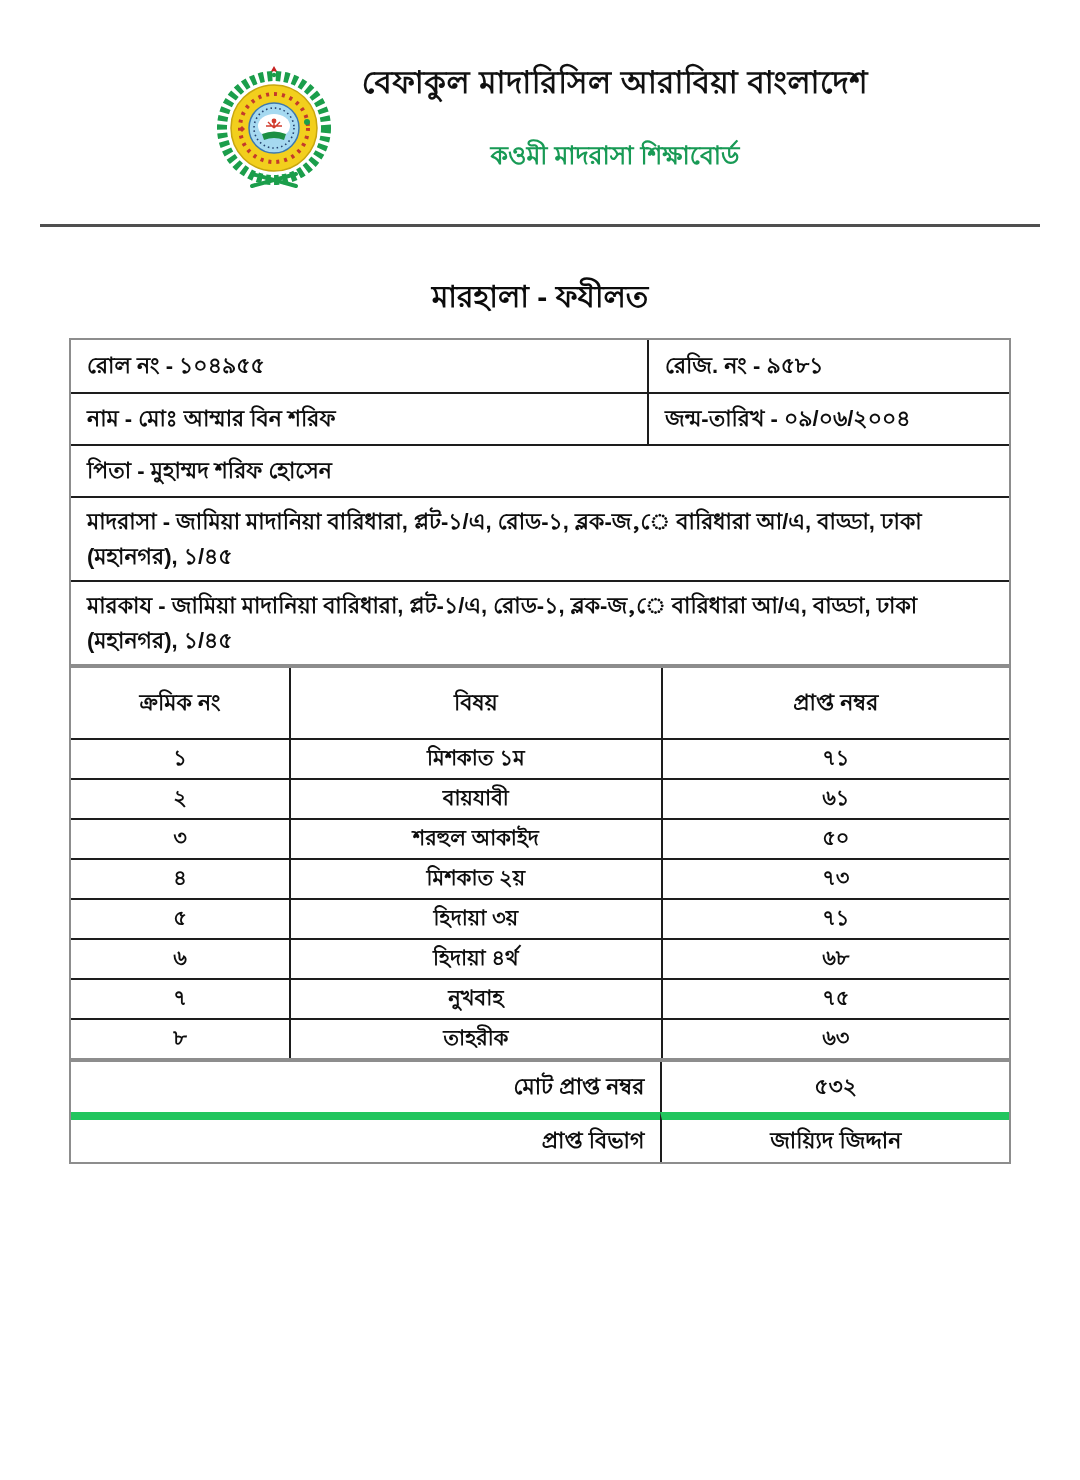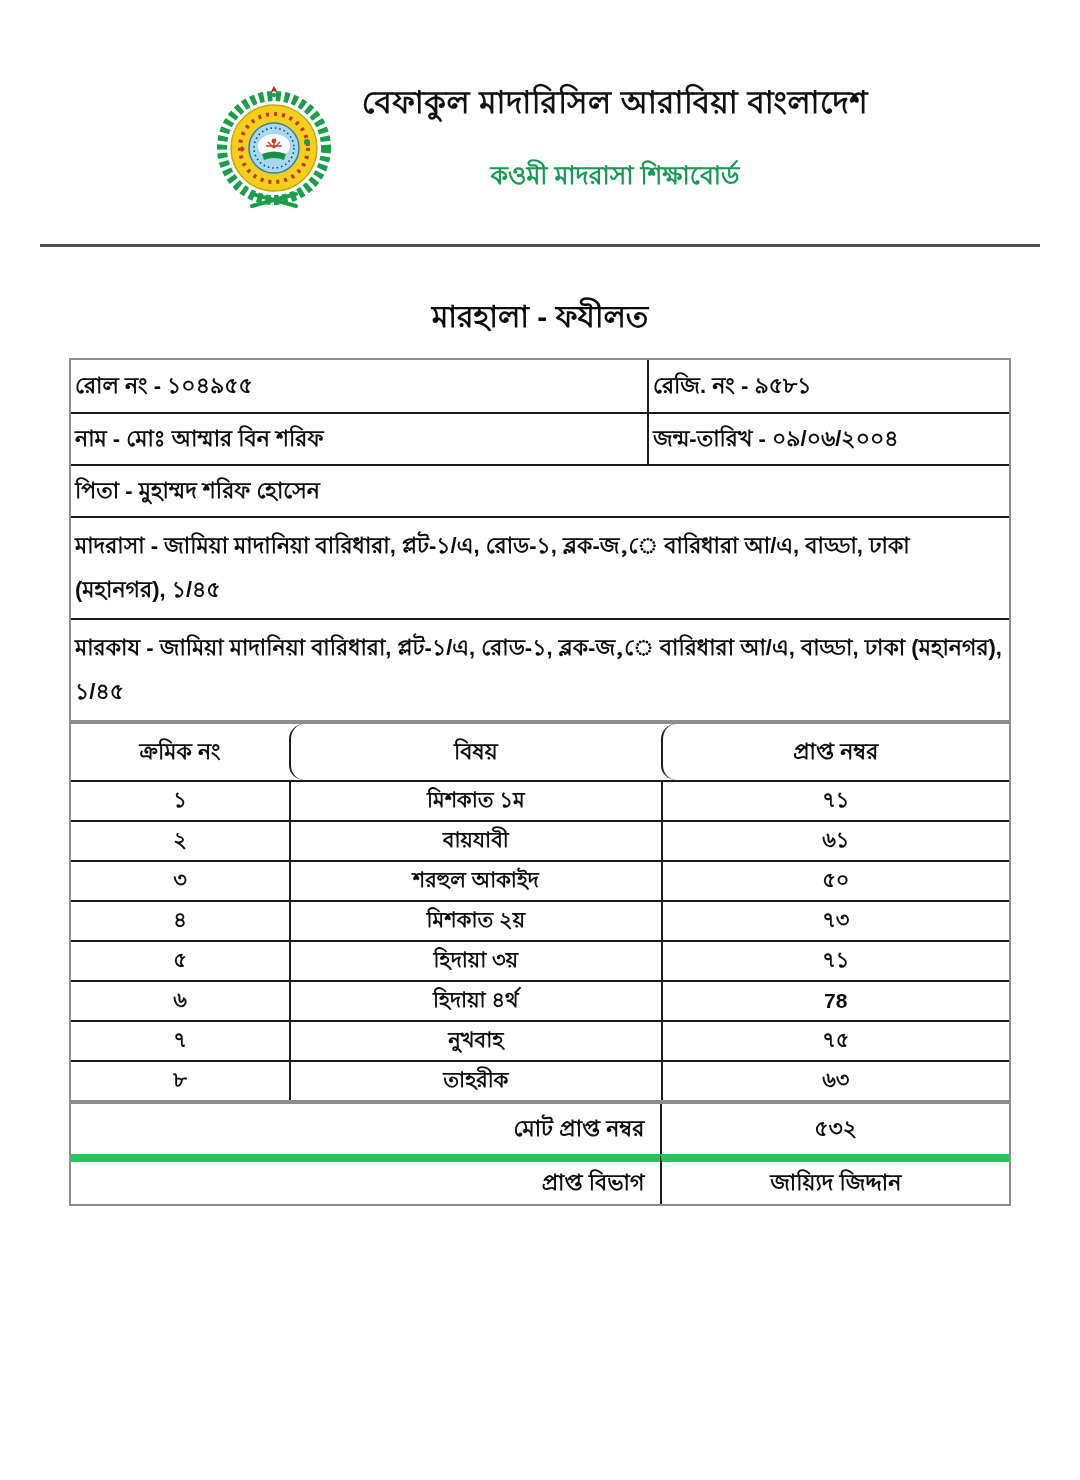--- a/index.html
+++ b/index.html
@@ -4,45 +4,45 @@
 <style>
   * { box-sizing: border-box; }
   html,body { margin:0; padding:0; background:#ffffff; }
   .page {
     width:1080px; height:1480px; background:#ffffff; position:relative;
     font-family:"Liberation Sans","DejaVu Sans",sans-serif; color:#0e0e0e;
     overflow:hidden;
   }
 
   
-  .brand { display:flex; justify-content:center; align-items:center; gap:26px; padding-top:84px; }
+  .brand { display:flex; justify-content:center; align-items:center; gap:26px; padding-top:64px; }
   .logo-wrap { width:124px; height:124px; flex:0 0 auto; }
   .brand-text { text-align:center; margin-top:-16px; }
   .org-name { font-size:31px; font-weight:600; color:#111111; letter-spacing:0.5px; }
   .org-sub  { font-size:25px; font-weight:600; color:#189a55; margin-top:26px; }
 
   .divider { height:3px; background:#4f4f4f; margin:36px 40px 0 40px; }
 
   .doc-title { text-align:center; font-size:30px; font-weight:bold; margin:46px 0 14px 0; color:#0b0b0b; }
 
   
   table.sect { width:942px; margin:0 auto; border-collapse:separate; border-spacing:0;
                border:2px solid #8d8d8d; background:#ffffff; }
   table.sect td, table.sect th { vertical-align:middle; font-weight:bold; color:#0e0e0e; }
 
   
   .info-table { margin-bottom:7px; }
-  .info-table td { font-size:22px; padding:0 4px; height:52px; border-top:2px solid #1d1d1d; text-align:left; }
+  .info-table td { font-size:22px; padding:0 16px; height:52px; border-top:2px solid #1d1d1d; text-align:left; }
   .info-table tr:first-child td { border-top:none; }
   .info-table td.col-right { border-left:2px solid #1d1d1d; width:362px; }
-  .info-table td.two-line { height:84px; line-height:44px; padding-top:6px; padding-bottom:6px; }
+  .info-table td.two-line { height:84px; line-height:35px; padding-top:6px; padding-bottom:6px; }
 
   
   .marks-table { margin-bottom:5px; }
-  .marks-table th { font-size:22px; height:56px; text-align:center;border-radius:15px; }
+  .marks-table th { font-size:22px; height:70px; text-align:center; }
   .marks-table td { font-size:21px; height:40px; text-align:center; border-top:2px solid #1d1d1d; }
   .marks-table .c1 { width:219px; }
   .marks-table .c2 { width:373px; border-left:2px solid #1d1d1d; }
   .marks-table .c3 { width:350px; border-left:2px solid #1d1d1d; }
 
   
   .summary-table { border-bottom-width:4px; }
   .summary-table td { font-size:22px; height:50px; }
   .summary-table td.lbl { width:592px; text-align:right; padding-right:16px; }
   .summary-table td.val { width:350px; text-align:center; border-left:2px solid #1d1d1d; }
@@ -144,21 +144,21 @@
       <td class="c3">৭৩</td>
     </tr>
     <tr>
       <td class="c1">৫</td>
       <td class="c2">হিদায়া ৩য়</td>
       <td class="c3">৭১</td>
     </tr>
     <tr>
       <td class="c1">৬</td>
       <td class="c2">হিদায়া ৪র্থ</td>
-      <td class="c3">78</td>
+      <td class="c3">৬৮</td>
     </tr>
     <tr>
       <td class="c1">৭</td>
       <td class="c2">নুখবাহ</td>
       <td class="c3">৭৫</td>
     </tr>
     <tr>
       <td class="c1">৮</td>
       <td class="c2">তাহরীক</td>
       <td class="c3">৬৩</td>

